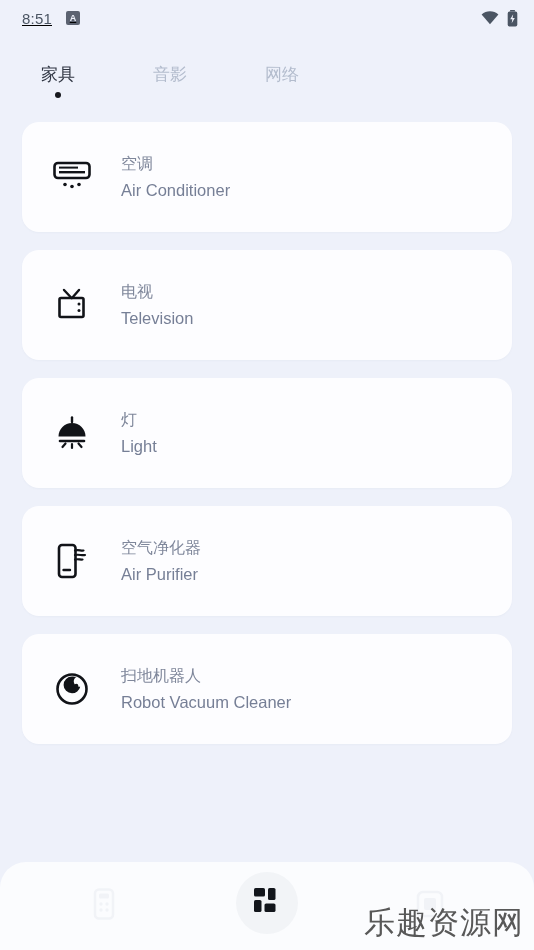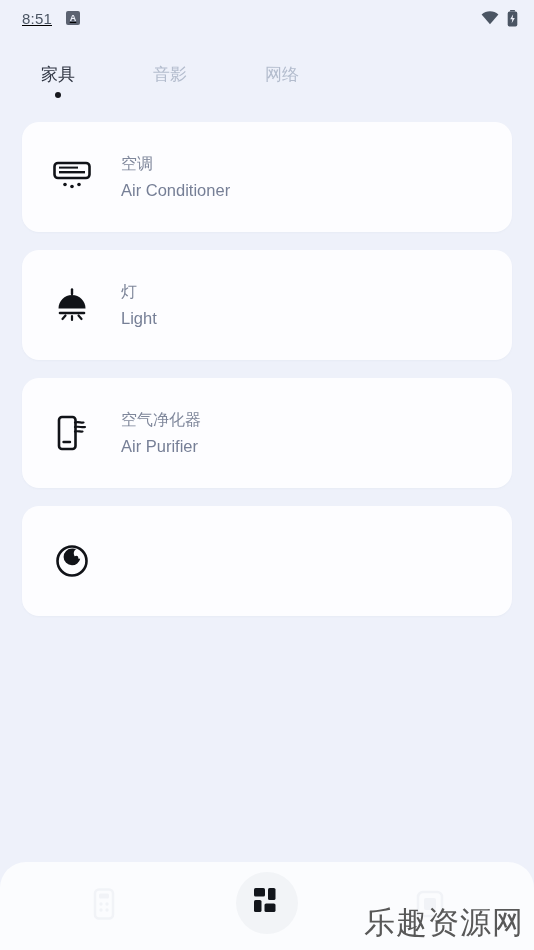--- a/index.html
+++ b/index.html
@@ -210,20 +210,35 @@
         <circle cx="20" cy="26.5" r="1.8" fill="#111318"></circle>
         <circle cx="27" cy="24.5" r="1.8" fill="#111318"></circle>
       </svg>
     </div>
     <div class="device-text">
       <span class="device-name-cn">空调</span>
       <span class="device-name-en">Air Conditioner</span>
     </div>
   </div>
 
+  <div class="device-card">
+    <div class="device-icon">
+      <svg width="36" height="36" viewBox="0 0 36 36">
+        <line x1="10" y1="3" x2="17.5" y2="11" stroke="#111318" stroke-width="2.4" stroke-linecap="round"></line>
+        <line x1="25" y1="3" x2="18" y2="11" stroke="#111318" stroke-width="2.4" stroke-linecap="round"></line>
+        <rect x="5.5" y="11" width="24" height="19" rx="1.5" fill="none" stroke="#111318" stroke-width="2.6"></rect>
+        <circle cx="25" cy="17" r="1.5" fill="#111318"></circle>
+        <circle cx="25" cy="23.5" r="1.5" fill="#111318"></circle>
+      </svg>
+    </div>
+    <div class="device-text">
+      <span class="device-name-cn">电视</span>
+      <span class="device-name-en">Television</span>
+    </div>
+  </div>
 
 
   <div class="device-card">
     <div class="device-icon">
       <svg width="38" height="34" viewBox="0 0 38 34">
         <line x1="19" y1="1.5" x2="19" y2="6" stroke="#111318" stroke-width="2.4" stroke-linecap="round"></line>
         <path d="M5.5 20.5c0-7.5 6-13.5 13.5-13.5s13.5 6 13.5 13.5H5.5z" fill="#111318"></path>
         <line x1="7" y1="25" x2="31" y2="25" stroke="#111318" stroke-width="2.6" stroke-linecap="round"></line>
         <line x1="9.5" y1="31" x2="12.5" y2="27.5" stroke="#111318" stroke-width="2.2" stroke-linecap="round"></line>
         <line x1="19" y1="32" x2="19" y2="28" stroke="#111318" stroke-width="2.2" stroke-linecap="round"></line>
@@ -253,20 +268,24 @@
   </div>
 
   <div class="device-card">
     <div class="device-icon">
       <svg width="36" height="36" viewBox="0 0 36 36">
         <circle cx="18" cy="18" r="14.5" fill="none" stroke="#111318" stroke-width="2.6"></circle>
         <path d="M18 5.5a8.4 8.4 0 0 0 0 16.8 8.4 8.4 0 0 0 8.2-6.6c-3.2 0.3-6-1.6-6.4-4.6-0.3-2.3 0.9-4.3 2.6-5.2A12.4 12.4 0 0 0 18 5.5z" fill="#111318"></path>
         <circle cx="22.3" cy="14.8" r="2" fill="#111318"></circle>
       </svg>
     </div>
+    <div class="device-text">
+      <span class="device-name-cn">扫地机器人</span>
+      <span class="device-name-en">Robot Vacuum Cleaner</span>
+    </div>
   </div>
 
 </div>
 
 <div class="bottom-nav">
 
   <div class="nav-item nav-side">
     <span>
       <svg width="24" height="32" viewBox="0 0 24 32">
         <rect x="3" y="1.5" width="18" height="29" rx="4" fill="none" stroke="#f1f3f7" stroke-width="2.6"></rect>

